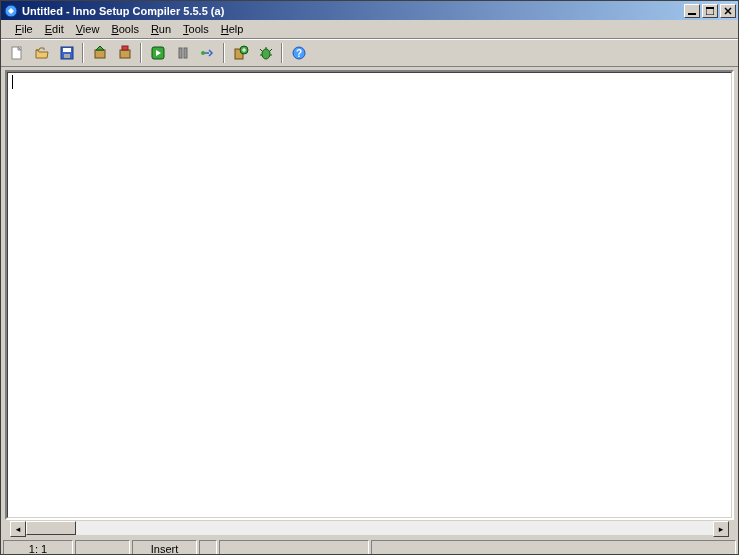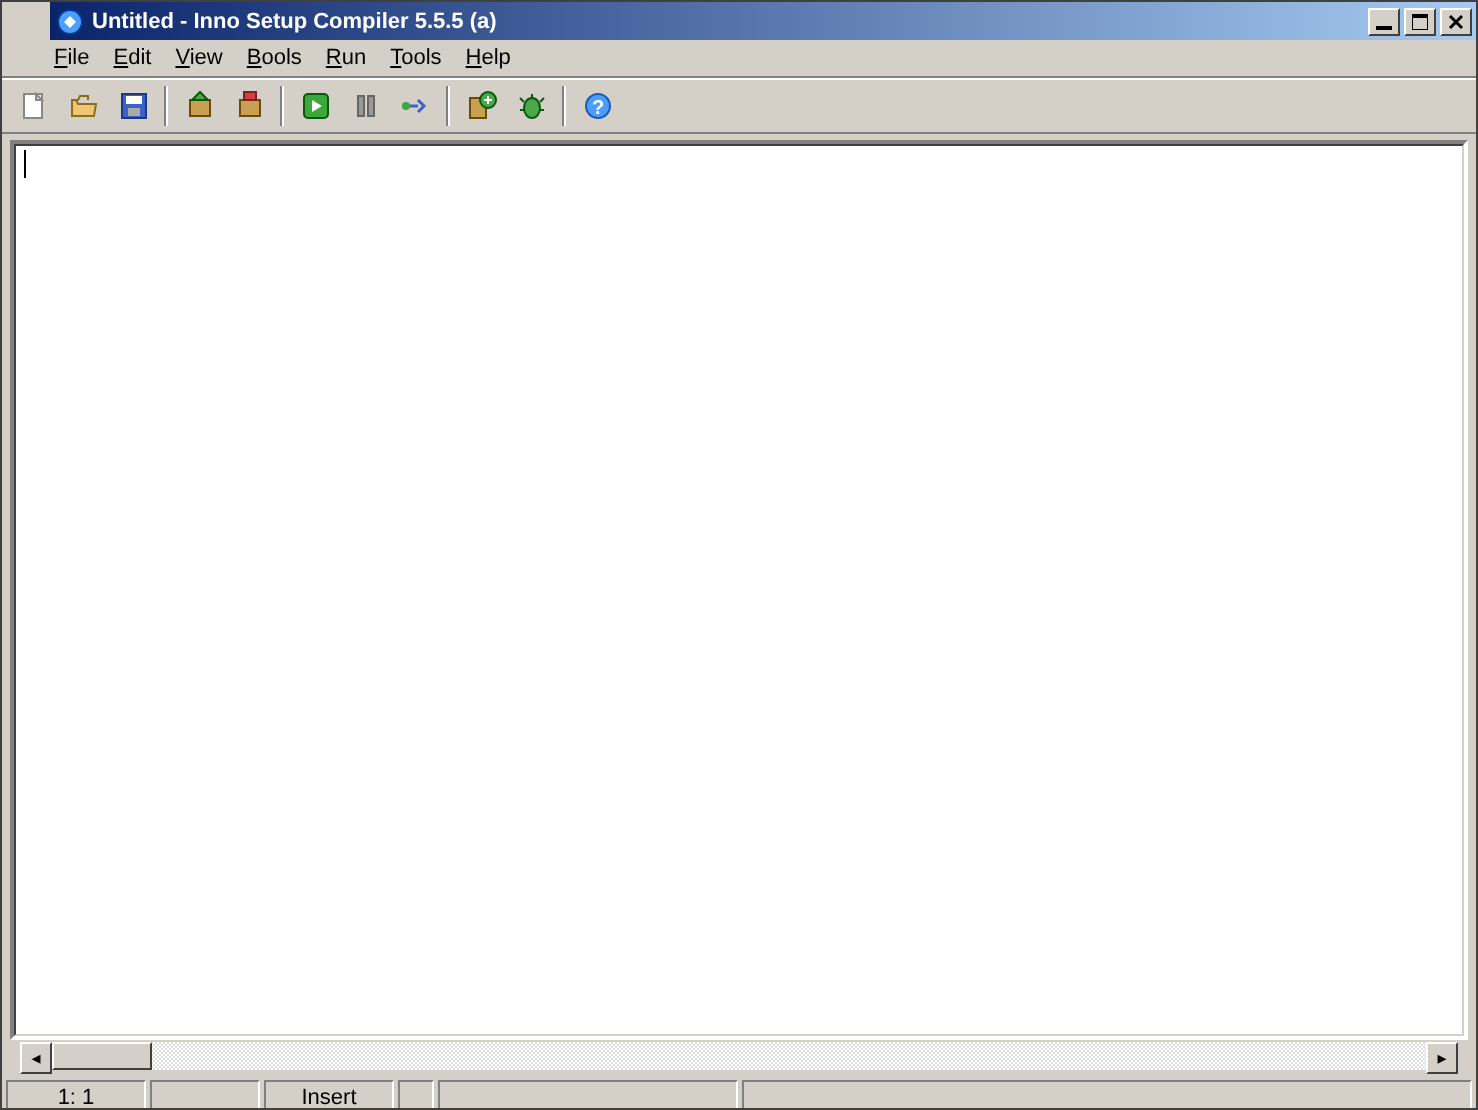--- a/index.html
+++ b/index.html
@@ -13,40 +13,39 @@
   border: 1px solid #404040;
 }
 .titlebar {
   height: 19px;
   background: linear-gradient(to right, #0a246a, #a6caf0);
   color: white;
   display: flex;
   align-items: center;
   padding: 0 2px;
   font-weight: bold;
-  margin-left: 24px;
 }
 .titlebar-icon { width: 16px; height: 16px; margin-right: 3px; display:flex; align-items:center; justify-content:center; }
 .titlebar-text { flex: 1; font-size: 11px; }
 .window-controls { display: flex; gap: 0; }
 .win-btn {
   width: 16px; height: 14px;
   background: #d4d0c8;
   border: 1px solid;
   border-color: #fff #404040 #404040 #fff;
   display: flex; align-items: center; justify-content: center;
   font-family: Arial; font-size: 10px; color: black;
   margin-left: 2px;
 }
 .menubar {
   height: 19px;
   background: #d4d0c8;
   display: flex;
   align-items: center;
-  padding: 0 20px;
+  padding: 0 8px;
   border-bottom: 1px solid #808080;
 }
 .menu-item {
   padding: 2px 6px;
   cursor: default;
 }
 .menu-item .ul { text-decoration: underline; }
 .toolbar {
   height: 28px;
   background: #d4d0c8;

